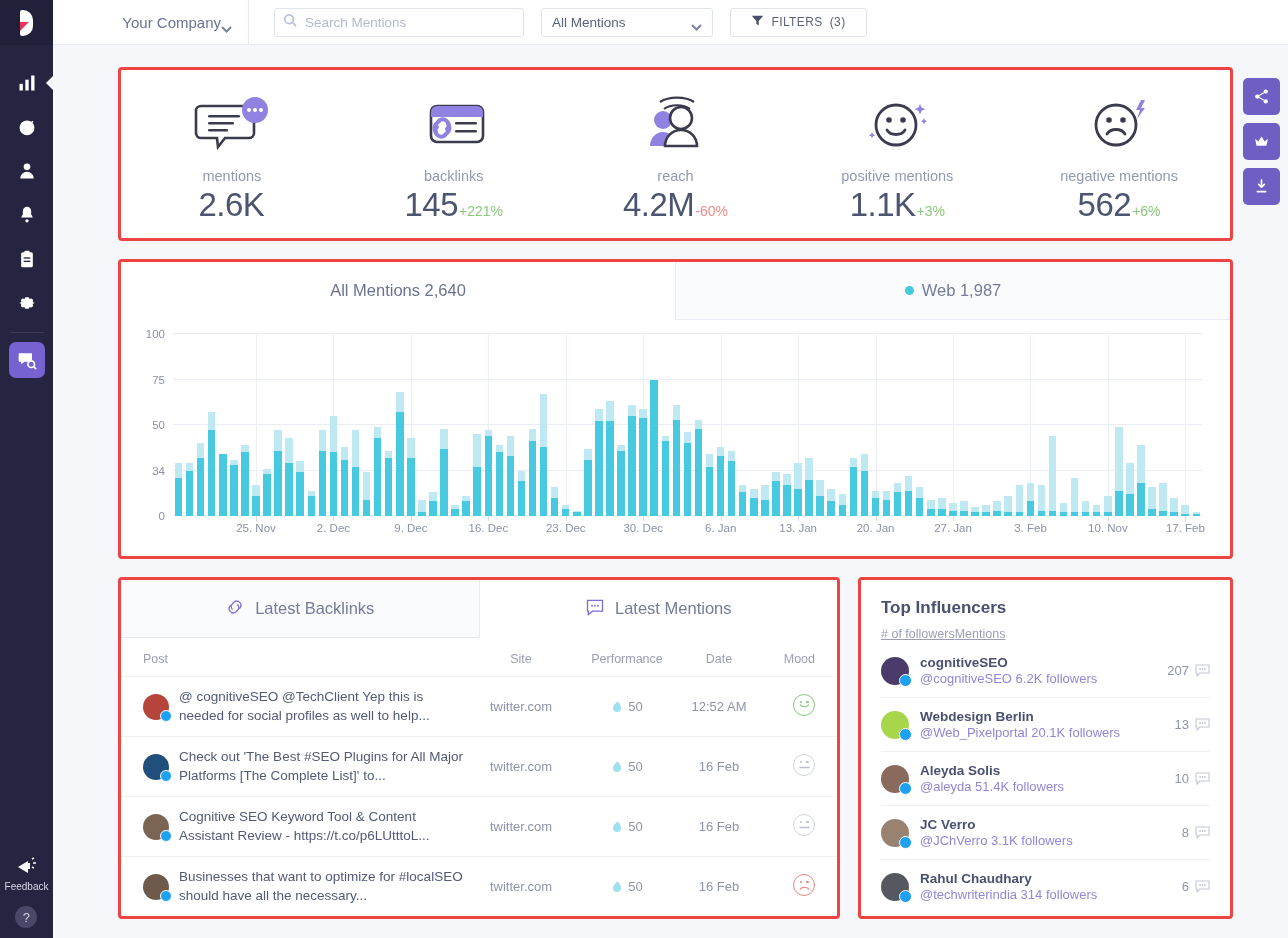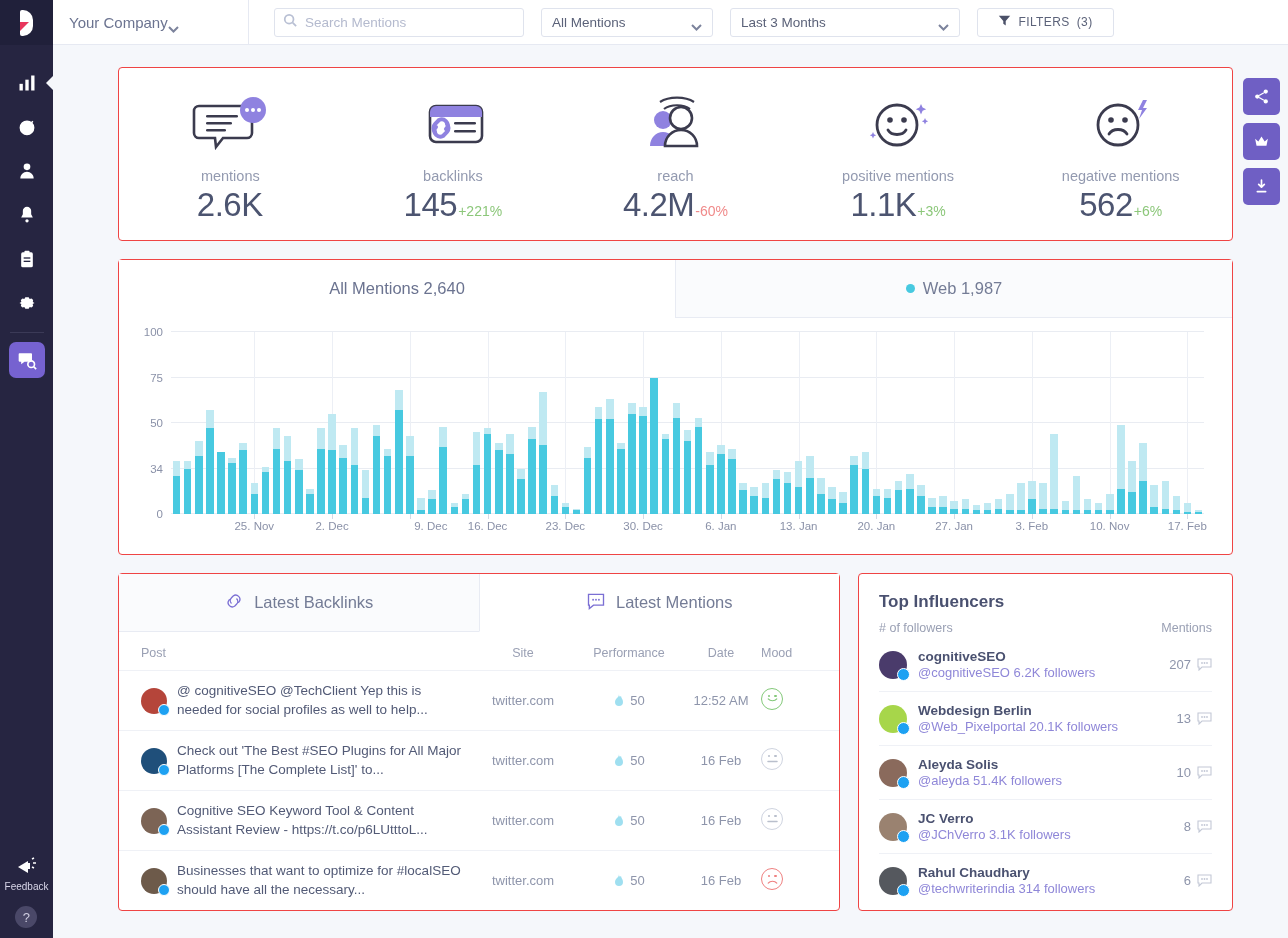--- a/index.html
+++ b/index.html
@@ -67,21 +67,21 @@
   
   .main { flex: 1; display: flex; flex-direction: column; min-width: 0; }
 
   
   .topbar {
     height: 45px; background: #ffffff; display: flex; align-items: center;
     border-bottom: 1px solid #e6e9f2; flex: 0 0 45px;
   }
   .company-select {
     width: 196px; height: 45px; border-right: 1px solid #e6e9f2;
-    display: flex; align-items: center; justify-content: flex-start;
+    display: flex; align-items: center; justify-content: flex-end;
     padding: 0 16px; cursor: pointer;
   }
   .company-select .cname { font-size: 15px; color: #6b7390; }
   .chev { width: 11px; height: 7px; }
   .chev svg { width: 11px; height: 7px; stroke: #7c839c; fill: none; stroke-width: 2; }
   .search-wrap {
     margin-left: 25px; width: 250px; height: 29px;
     border: 1px solid #dfe3ed; border-radius: 3px;
     display: flex; align-items: center; padding: 0 8px; background: #fff;
   }
@@ -102,21 +102,21 @@
     height: 29px; width: 137px; margin-left: 17px;
     border: 1px solid #dfe3ed; border-radius: 3px; background: #fff;
     display: flex; align-items: center; justify-content: center; gap: 7px;
     font-size: 12px; color: #5b6279; letter-spacing: .4px; cursor: pointer;
   }
   .btn-filters svg { width: 13px; height: 13px; fill: #4b5168; }
 
   
   .content { flex: 1; overflow: hidden; padding: 22px 0 0 0; position: relative; }
   .inner { width: 1115px; margin-left: 65px; }
-  .card { background: #fff; border-radius: 4px; border: 1px solid #ef4444; }
+  .card { background: #fff; border-radius: 4px; border: 3px solid #ef4444; }
 
   
   .kpis { display: flex; height: 174px; align-items: center; }
   .kpi { flex: 1; display: flex; flex-direction: column; align-items: center; }
   .kpi-icon { height: 72px; display: flex; align-items: flex-end; justify-content: center; }
   .kpi-label { font-size: 14.5px; color: #939ab0; margin-top: 12px; }
   .kpi-valrow { display: flex; align-items: baseline; margin-top: 2px; }
   .kpi-value { font-size: 33px; color: #4c5470; font-weight: 400; letter-spacing: -0.5px; }
   .kpi-delta { font-size: 14px; margin-left: 1px; }
   .up { color: #8cc77a; }
@@ -163,21 +163,21 @@
     border-bottom: 1px solid #e8ebf3; cursor: pointer;
   }
   .m-tab.active { background: #fff; border-bottom-color: transparent; }
   .m-tab + .m-tab { border-left: 1px solid #e8ebf3; }
   .m-tab svg { width: 20px; height: 20px; fill: none; stroke: #7b6fd4; stroke-width: 1.6; }
   .m-head { display: flex; align-items: center; padding: 14px 22px 10px 22px; font-size: 12.5px; color: #9aa0b4; }
   .c-post { flex: 1; }
   .c-site { width: 108px; text-align: center; }
   .c-perf { width: 104px; text-align: center; }
   .c-date { width: 80px; text-align: center; }
-  .c-mood { width: 56px; text-align: left; }
+  .c-mood { width: 56px; text-align: right; }
   .m-row {
     display: flex; align-items: center; padding: 10px 22px; border-top: 1px solid #eff1f6;
     min-height: 60px; cursor: pointer;
   }
   .m-row:first-of-type { border-top: 1px solid #eff1f6; }
   .post-cell { flex: 1; display: flex; align-items: center; gap: 10px; min-width: 0; }
   .avatar {
     width: 26px; height: 26px; border-radius: 50%; flex: 0 0 26px; position: relative;
     background: #c8ccd8;
   }
@@ -197,21 +197,21 @@
   .mood.neg { border-color: #ef8181; }
   .mood .eye { position: absolute; width: 2.6px; height: 2.6px; border-radius: 50%; background: #b9bfcc; top: 6px; }
   .mood.pos .eye { background: #84c97a; }
   .mood.neg .eye { background: #ef8181; }
   .mood .eye.l { left: 5.5px; }
   .mood .eye.r { right: 5.5px; }
 
   
   .infl-card { flex: 1; padding: 18px 20px 0 20px; }
   .infl-title { font-size: 17px; color: #4a5170; font-weight: bold; }
-  .infl-sub { display: flex; justify-content: space-between; margin-top: 9px; font-size: 12.5px; color: #9aa0b4; }
+  .infl-sub { display: flex; justify-content: flex-start; margin-top: 9px; font-size: 12.5px; color: #9aa0b4; text-decoration: underline; }
   .infl-row { display: flex; align-items: center; padding: 11px 0; border-top: 1px solid #eff1f6; cursor: pointer; }
   .infl-row:first-of-type { border-top: none; padding-top: 14px; }
   .infl-av { width: 28px; height: 28px; border-radius: 50%; flex: 0 0 28px; position: relative; background: #c8ccd8; }
   .infl-av .vbadge {
     position: absolute; right: -3px; bottom: -2px; width: 13px; height: 13px; border-radius: 50%;
     background: #1da1f2; border: 1.5px solid #fff;
   }
   .infl-meta { margin-left: 11px; flex: 1; min-width: 0; }
   .infl-name { font-size: 13.5px; color: #4a5170; font-weight: bold; }
   .infl-handle { font-size: 13px; color: #8f87d8; margin-top: 1px; }
@@ -312,26 +312,20 @@
       </div>
       <div class="search-wrap">
         <span><svg viewBox="0 0 16 16">
               <circle cx="7" cy="7" r="5"></circle>
               <path d="M11 11l4 4"></path>
             </svg></span>
         <input type="text" placeholder="Search Mentions" style="">
       </div>
       <div class="sel s1">
         <span>All Mentions</span>
-        <span class="chev"><svg viewBox="0 0 11 7">
-              <path d="M1 1l4.5 4.5L10 1"></path>
-            </svg></span>
-      </div>
-      <div class="sel s2">
-        <span>Last 3 Months</span>
         <span class="chev"><svg viewBox="0 0 11 7">
               <path d="M1 1l4.5 4.5L10 1"></path>
             </svg></span>
       </div>
       <div class="btn-filters">
         <span><svg viewBox="0 0 16 16">
               <path d="M1 2h14l-5.5 6.5V14l-3-2V8.5z"></path>
             </svg></span>
         <span>FILTERS</span>
         <span>(3)</span>
@@ -1037,21 +1031,21 @@
                     </div>
                   </div>
                 </div>
               </div>
             <div class="xaxis" id="xaxis">
                 <div class="xtick" style="left: 8.06452%;"></div>
                 <div class="xlab" style="left: 8.06452%;">25. Nov</div>
                 <div class="xtick" style="left: 15.5914%;"></div>
                 <div class="xlab" style="left: 15.5914%;">2. Dec</div>
                 <div class="xtick" style="left: 23.1183%;"></div>
-                <div class="xlab" style="left: 23.1183%; margin-left: 21px;">9. Dec</div>
+                <div class="xlab" style="left: 23.1183%;">9. Dec</div>
                 <div class="xtick" style="left: 30.6452%;"></div>
                 <div class="xlab" style="left: 30.6452%;">16. Dec</div>
                 <div class="xtick" style="left: 38.172%;"></div>
                 <div class="xlab" style="left: 38.172%;">23. Dec</div>
                 <div class="xtick" style="left: 45.6989%;"></div>
                 <div class="xlab" style="left: 45.6989%;">30. Dec</div>
                 <div class="xtick" style="left: 53.2258%;"></div>
                 <div class="xlab" style="left: 53.2258%;">6. Jan</div>
                 <div class="xtick" style="left: 60.7527%;"></div>
                 <div class="xlab" style="left: 60.7527%;">13. Jan</div>

